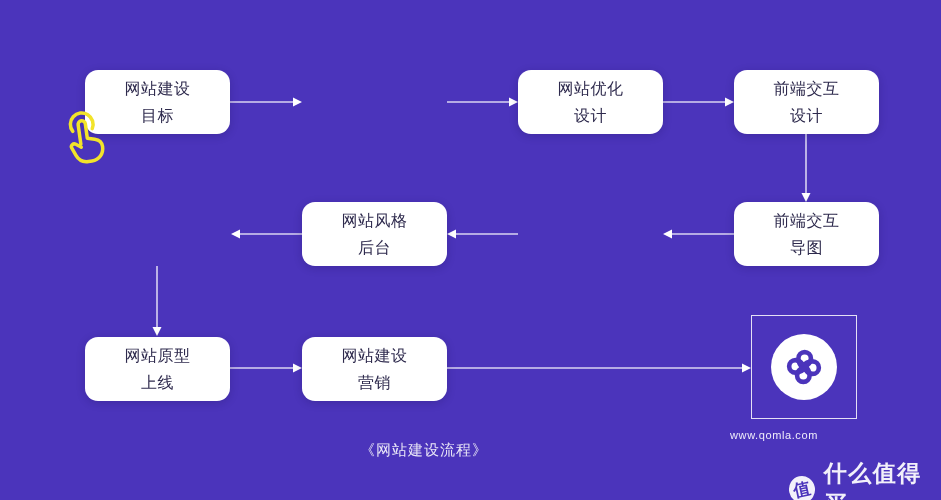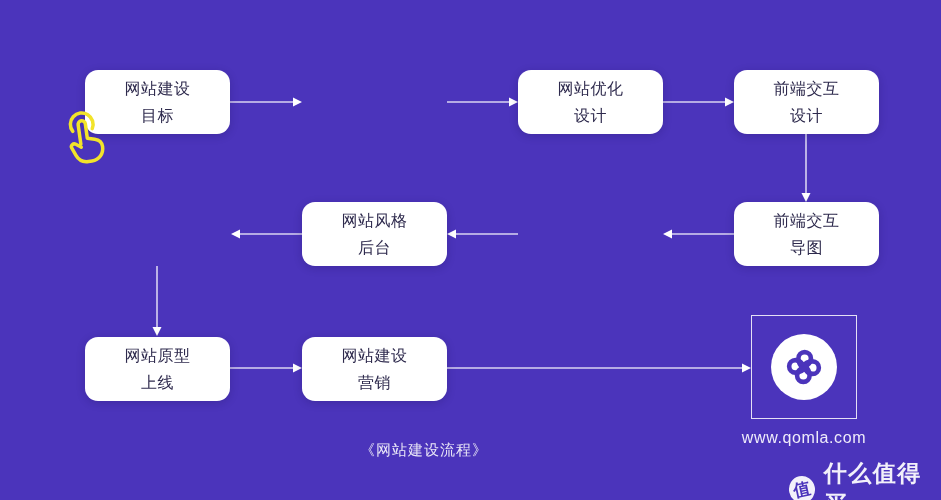--- a/index.html
+++ b/index.html
@@ -46,24 +46,24 @@
   .logo-circle{
     position:absolute;
     left:19px;top:18px;
     width:66px;height:66px;
     border-radius:50%;
     background:#FFFFFF;
     display:flex;align-items:center;justify-content:center;
   }
   .logo-site{
     position:absolute;
-    left:724px;top:429px;
+    left:694px;top:429px;
     width:160px;
     text-align:center;
-    font-size:16px;
+    font-size:11px;
     letter-spacing:0.6px;
     color:#EFECFA;
     z-index:2;
   }
   .caption{
     position:absolute;
     left:360px;top:441px;
     width:220px;
     text-align:left;
     font-size:15px;

